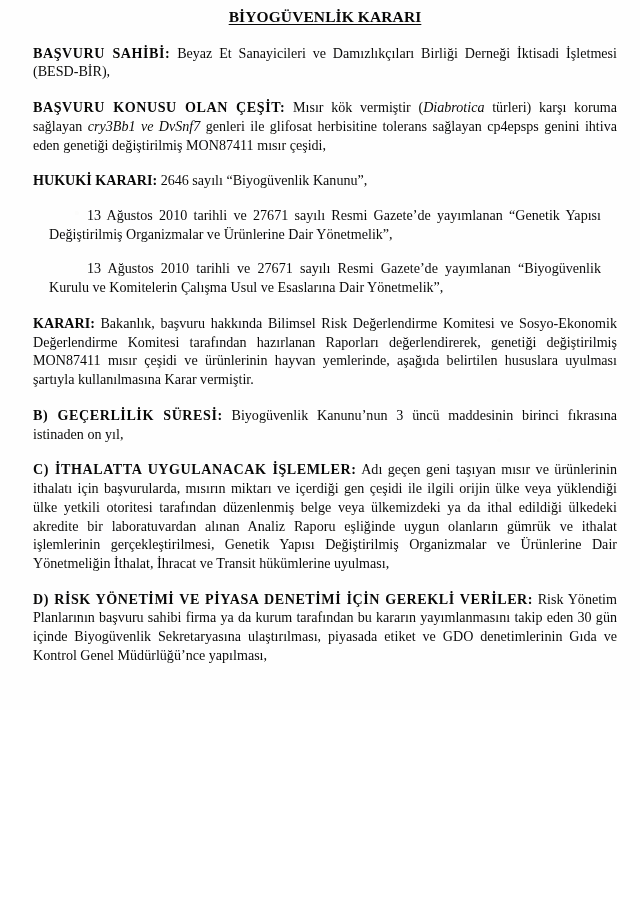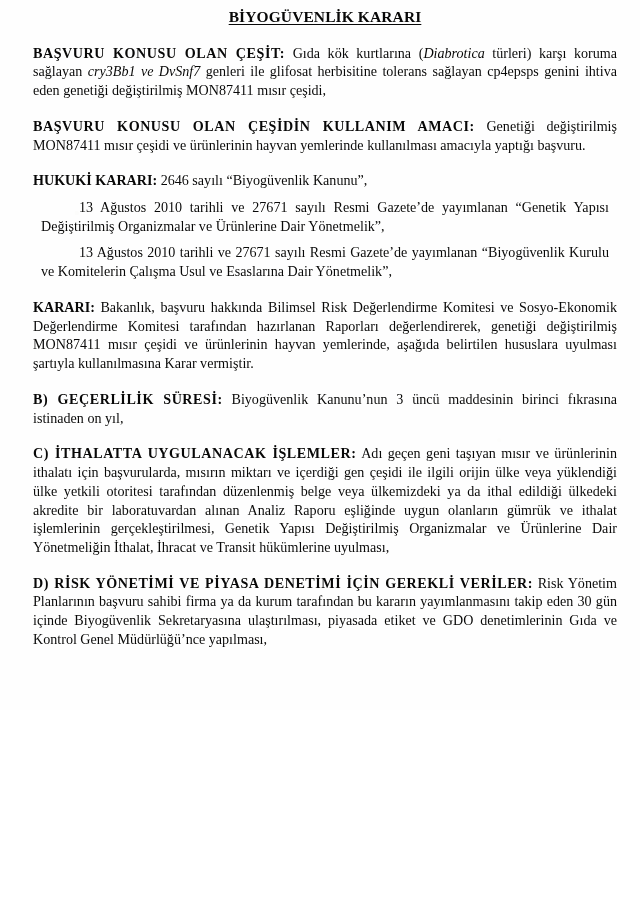--- a/index.html
+++ b/index.html
@@ -60,48 +60,48 @@
 
   .lede {
     font-weight: bold;
   }
   .lede-wide {
     font-weight: bold;
     letter-spacing: 0.55px;
   }
 
   .sub {
-    margin: 8px;
+    margin: 16px;
     font-size: 14.1px;
     line-height: 1.33;
     text-align: justify;
     text-indent: 38px;
   }
 
   .ital { font-style: italic; }
 
   
   .page { filter: contrast(1.04) brightness(0.995); }
 </style>
 </head>
 <body>
 
 <div class="page">
 
   <h1 class="doc-title">BİYOGÜVENLİK KARARI</h1>
 
 
-
   <p class="block">
-    <span class="lede-wide">BAŞVURU KONUSU OLAN ÇEŞİT:</span><span> Gıda kök kurtlarına (</span><span class="ital">Diabrotica</span><span> türleri) karşı koruma sağlayan </span><span class="ital">cry3Bb1 ve DvSnf7</span><span> genleri ile glifosat herbisitine tolerans sağlayan cp4epsps genini ihtiva eden genetiği değiştirilmiş MON87411 mısır çeşidi,</span>
+    <span class="lede-wide">BAŞVURU SAHİBİ:</span><span> Beyaz Et Sanayicileri ve Damızlıkçıları Birliği Derneği İktisadi İşletmesi (BESD-BİR),</span>
   </p>
 
   <p class="block">
-    <span class="lede-wide">BAŞVURU KONUSU OLAN ÇEŞİDİN KULLANIM AMACI:</span><span> Genetiği değiştirilmiş MON87411 mısır çeşidi ve ürünlerinin hayvan yemlerinde kullanılması amacıyla yaptığı başvuru.</span>
+    <span class="lede-wide">BAŞVURU KONUSU OLAN ÇEŞİT:</span><span> Mısır kök vermiştir (</span><span class="ital">Diabrotica</span><span> türleri) karşı koruma sağlayan </span><span class="ital">cry3Bb1 ve DvSnf7</span><span> genleri ile glifosat herbisitine tolerans sağlayan cp4epsps genini ihtiva eden genetiği değiştirilmiş MON87411 mısır çeşidi,</span>
   </p>
+
 
   <p class="block">
     <span class="lede">HUKUKİ KARARI:</span><span> 2646 sayılı “Biyogüvenlik Kanunu”,</span>
   </p>
   <p class="sub">13 Ağustos 2010 tarihli ve 27671 sayılı Resmi Gazete’de yayımlanan “Genetik Yapısı Değiştirilmiş Organizmalar ve Ürünlerine Dair Yönetmelik”,</p>
   <p class="sub">13 Ağustos 2010 tarihli ve 27671 sayılı Resmi Gazete’de yayımlanan “Biyogüvenlik Kurulu ve Komitelerin Çalışma Usul ve Esaslarına Dair Yönetmelik”,</p>
 
   <p class="block">
     <span class="lede">KARARI:</span><span> Bakanlık, başvuru hakkında Bilimsel Risk Değerlendirme Komitesi ve Sosyo-Ekonomik Değerlendirme Komitesi tarafından hazırlanan Raporları değerlendirerek, genetiği değiştirilmiş MON87411 mısır çeşidi ve ürünlerinin hayvan yemlerinde, aşağıda belirtilen hususlara uyulması şartıyla kullanılmasına Karar vermiştir.</span>
   </p>

